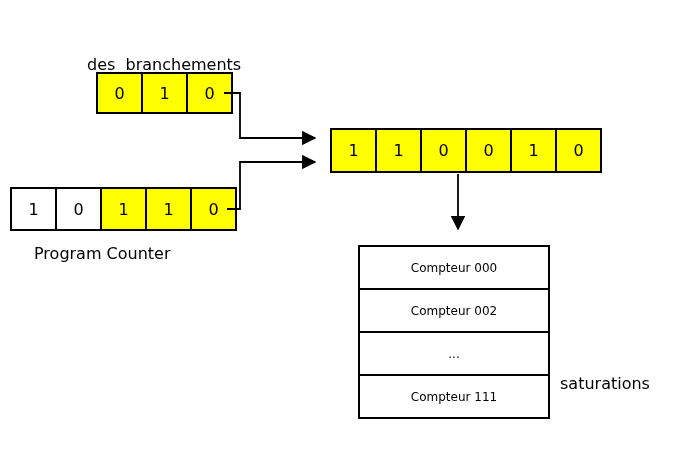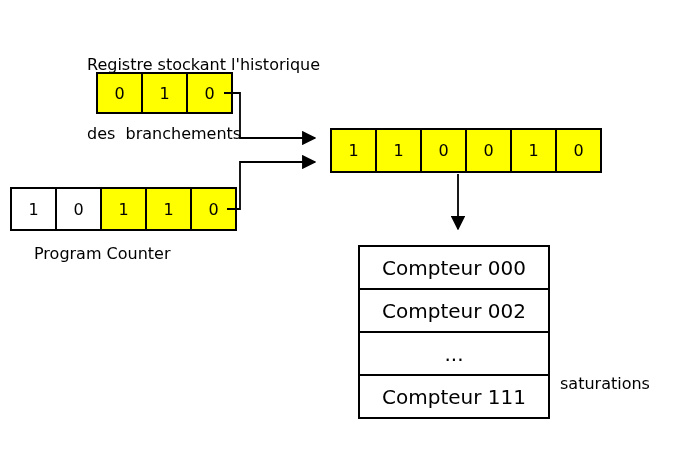--- a/index.html
+++ b/index.html
@@ -20,32 +20,31 @@
   #history-register .cell{height:38px;}
   #pc-register .cell{height:40px;}
   #index-register .cell{height:41px;}
   #counter-table{
     position:absolute;left:358px;top:245px;width:188px;
     display:flex;flex-direction:column;border:2px solid var(--border-black,#000);
     background:#fff;
   }
   .table-row{
     height:41px;display:flex;align-items:center;justify-content:center;
-    font-size:20px;border-top:2px solid var(--border-black,#000);background:#fff;
+    font-size:12px;border-top:2px solid var(--border-black,#000);background:#fff;
   }
   .table-row:first-child{border-top:none;}
   svg.wires{position:absolute;left:0;top:0;pointer-events:none;}
 </style>
 </head>
 <body>
 
 <div id="canvas">
 
   <div class="label" style="left:87px;top:7px;">
-    <div>Registre stockant l'historique</div>
     <div>des  branchements</div>
   </div>
 
   <div class="register" id="history-register" style="left:96px;top:72px;">
     <div class="cell">0</div>
     <div class="cell">1</div>
     <div class="cell">0</div>
   </div>
 
   <div class="register" id="pc-register" style="left:10px;top:187px;">

